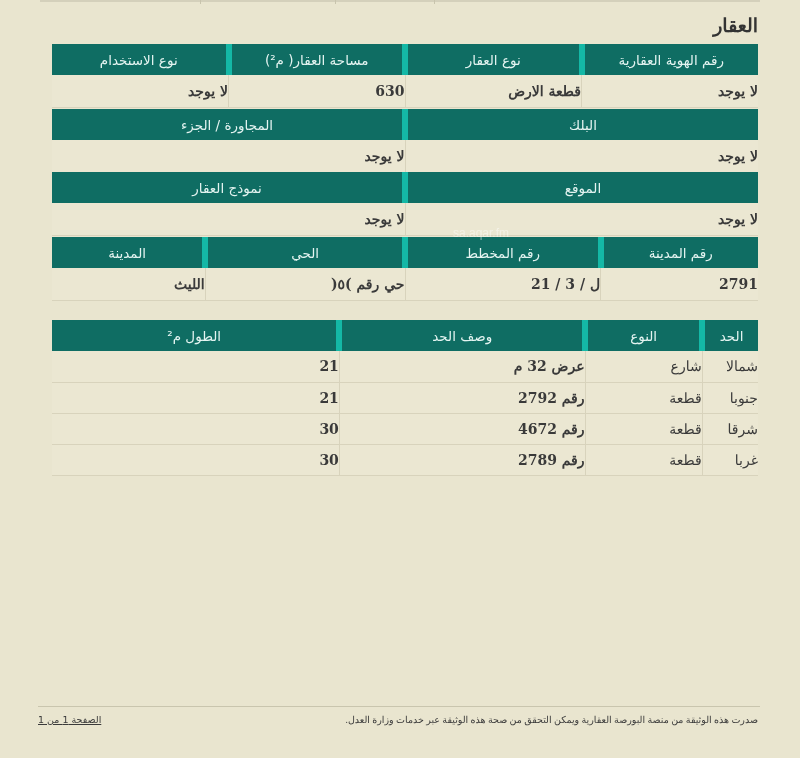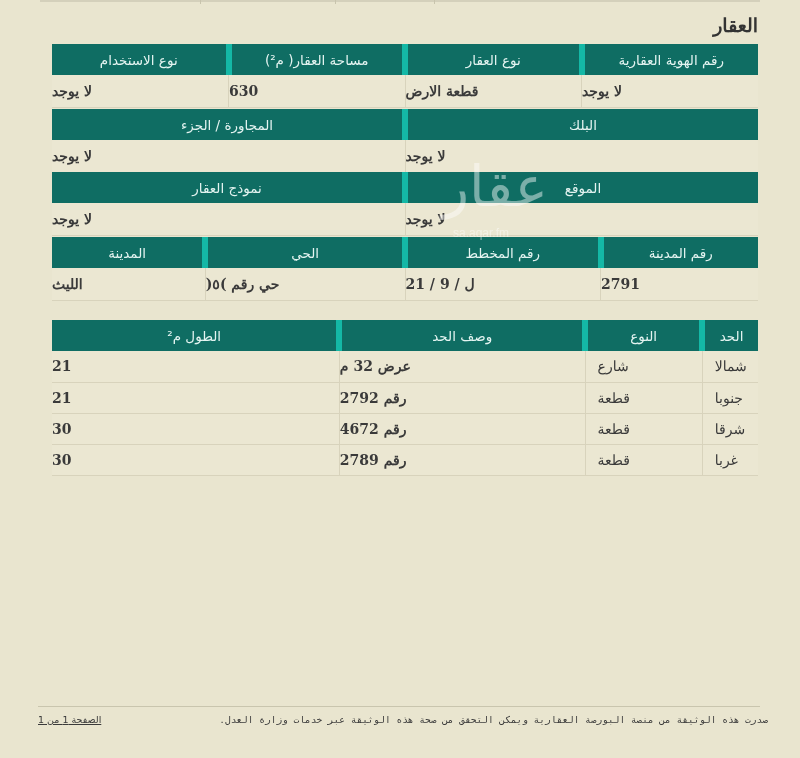--- a/index.html
+++ b/index.html
@@ -28,21 +28,21 @@
     }
     th {
       background: #0f6d63; color: #e4f4f1;
       font-weight: normal; font-size: 13.5px;
       height: 31px; text-align: center;
       border-left: 6px solid #14b8a6;
       font-family: "DejaVu Sans", sans-serif;
     }
     th:last-child { border-left: none; margin-left: 12px; }
     td {
-      background: #ebe7d2; height: 32px; text-align: left;
+      background: #ebe7d2; height: 32px; text-align: right;
       font-size: 14px; font-weight: bold; color: #3a3a3a;
       border-left: 1px solid #d8d3bc; border-bottom: 1px solid #d8d3bc;
     }
     td:last-child { border-left: none; }
     .t1 { top: 44px; }
     .t2 { top: 109px; }
     .t3 { top: 172px; }
     .t4 { top: 237px; }
     .t5 { top: 320px; }
     .t5 td { height: 31px; }
@@ -57,22 +57,22 @@
       text-align: center; line-height: 70px; letter-spacing: 2px;
     }
     .watermark .wm-url {
       position: absolute; bottom: 2px; left: 28px;
       font-family: Liberation Sans, sans-serif; font-size: 12px; color: #ffffff;
     }
     .footer-rule {
       position: absolute; left: 38px; right: 40px; top: 706px; height: 1px; background: #c9c5ae;
     }
     .footer-note {
-      position: absolute; right: 32px; top: 714px;
-      font-size: 9.5px; color: #3a3a3a; font-family: Liberation Mono, monospace;
+      position: absolute; right: 42px; top: 714px;
+      font-size: 9.5px; color: #3a3a3a; font-family: Liberation Serif, serif;
     }
     .page-number {
       position: absolute; left: 38px; top: 714px;
       font-size: 9.5px; color: #3a3a3a; font-family: "DejaVu Sans", sans-serif; text-decoration: underline;
     }
   </style>
 </head>
 <body>
 
 <div class="page">
@@ -151,21 +151,21 @@
     </colgroup>
     <tbody>
         <tr>
       <th>رقم المدينة</th>
       <th>رقم المخطط</th>
       <th>الحي</th>
       <th>المدينة</th>
     </tr>
     <tr>
       <td>2791</td>
-      <td>ل / 9 / 21</td>
+      <td>ل / 3 / 21</td>
       <td>حي رقم )٥(</td>
       <td>الليث</td>
     </tr>
   </tbody>
     </table>
 
   <table class="t5">
     <colgroup>
       <col style="width:7.9%">
         <col style="width:16.6%">
@@ -200,21 +200,20 @@
     <tr>
       <td class="plain">غربا</td>
       <td class="plain">قطعة</td>
       <td>رقم 2789</td>
       <td>30</td>
     </tr>
   </tbody>
     </table>
 
   <div class="watermark">
-    <div class="wm-logo">عقار</div>
     <div class="wm-url">sa.aqar.fm</div>
   </div>
 
   <div class="footer-rule"></div>
   <div class="footer-note">صدرت هذه الوثيقة من منصة البورصة العقارية ويمكن التحقق من صحة هذه الوثيقة عبر خدمات وزارة العدل.</div>
   <div class="page-number">الصفحة 1 من 1</div>
 
 </div>
 
 </body></html>

